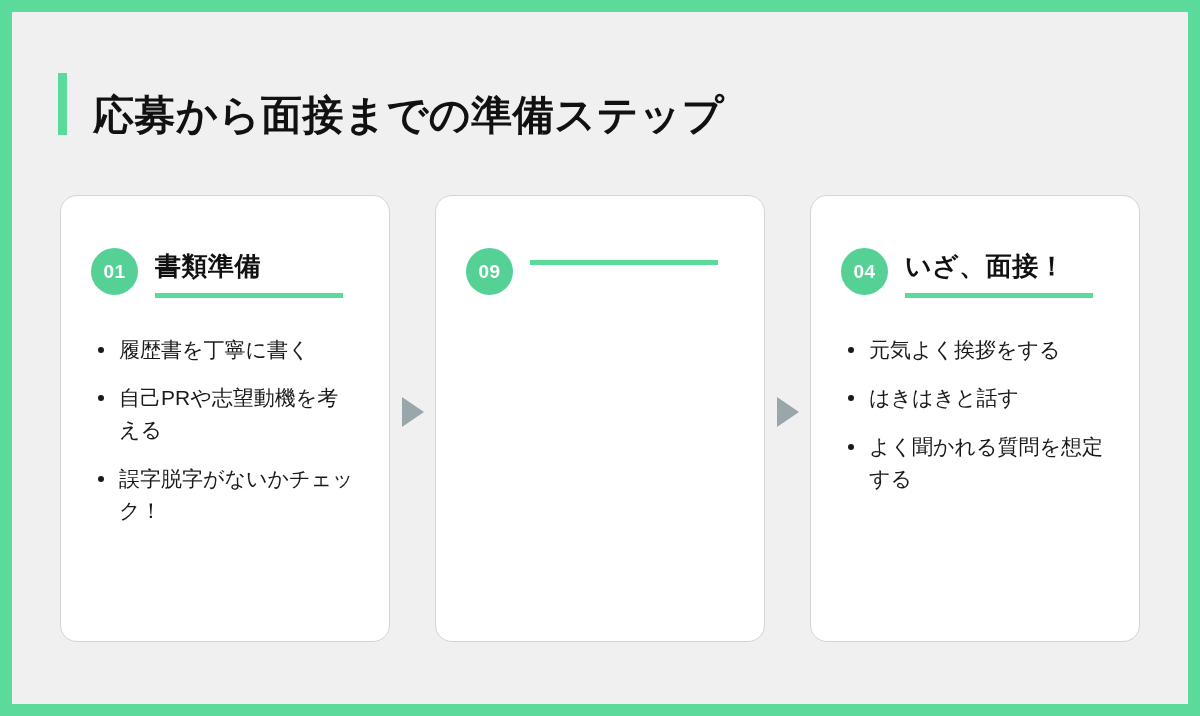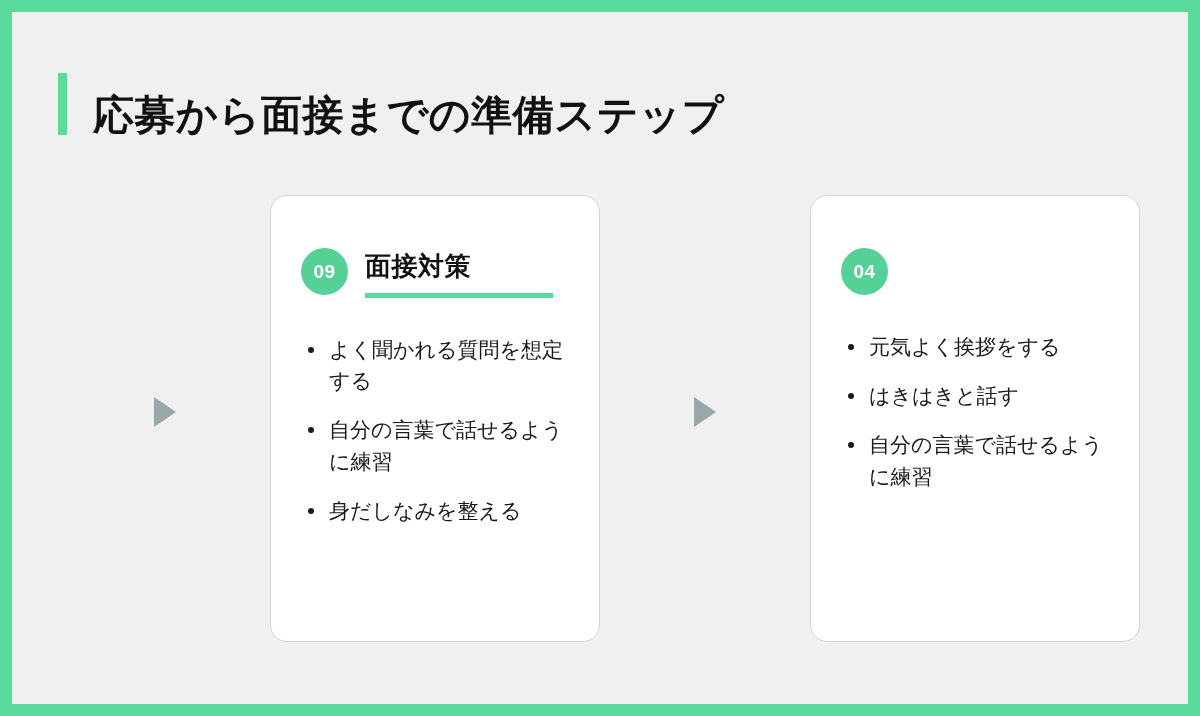--- a/index.html
+++ b/index.html
@@ -169,50 +169,62 @@
 <div class="slide-frame">
   <div class="slide-inner">
 
     <div class="header">
       <div class="title-accent-bar"></div>
       <h1 class="page-title">応募から面接までの準備ステップ</h1>
     </div>
 
     <div class="steps-row">
 
+      <div class="step-card">
+        <div class="card-head">
+          <div class="step-badge">01</div>
+          <div class="card-title-wrap">
+            <div class="card-title">書類準備</div>
+            <div class="card-title-underline"></div>
+          </div>
+        </div>
+        <ul class="bullet-list">
+          <li class="bullet-item">履歴書を丁寧に書く</li>
+          <li class="bullet-item">自己PRや志望動機を考える</li>
+          <li class="bullet-item">誤字脱字がないかチェック！</li>
+        </ul>
+      </div>
 
       <div class="step-arrow">
         <div class="arrow-triangle"></div>
       </div>
 
       <div class="step-card">
         <div class="card-head">
           <div class="step-badge">09</div>
           <div class="card-title-wrap">
-            <div class="card-title">面接対策</div>
+            <div class="card-title-underline"></div>
+          </div>
+        </div>
+      </div>
+
+      <div class="step-arrow">
+        <div class="arrow-triangle"></div>
+      </div>
+
+      <div class="step-card">
+        <div class="card-head">
+          <div class="step-badge">04</div>
+          <div class="card-title-wrap">
+            <div class="card-title">いざ、面接！</div>
             <div class="card-title-underline"></div>
           </div>
         </div>
         <ul class="bullet-list">
-          <li class="bullet-item">よく聞かれる質問を想定する</li>
-          <li class="bullet-item">自分の言葉で話せるように練習</li>
-          <li class="bullet-item">身だしなみを整える</li>
-        </ul>
-      </div>
-
-      <div class="step-arrow">
-        <div class="arrow-triangle"></div>
-      </div>
-
-      <div class="step-card">
-        <div class="card-head">
-          <div class="step-badge">04</div>
-        </div>
-        <ul class="bullet-list">
           <li class="bullet-item">元気よく挨拶をする</li>
           <li class="bullet-item">はきはきと話す</li>
-          <li class="bullet-item">自分の言葉で話せるように練習</li>
+          <li class="bullet-item">よく聞かれる質問を想定する</li>
         </ul>
       </div>
 
     </div>
   </div>
 </div>
 
 </body></html>

